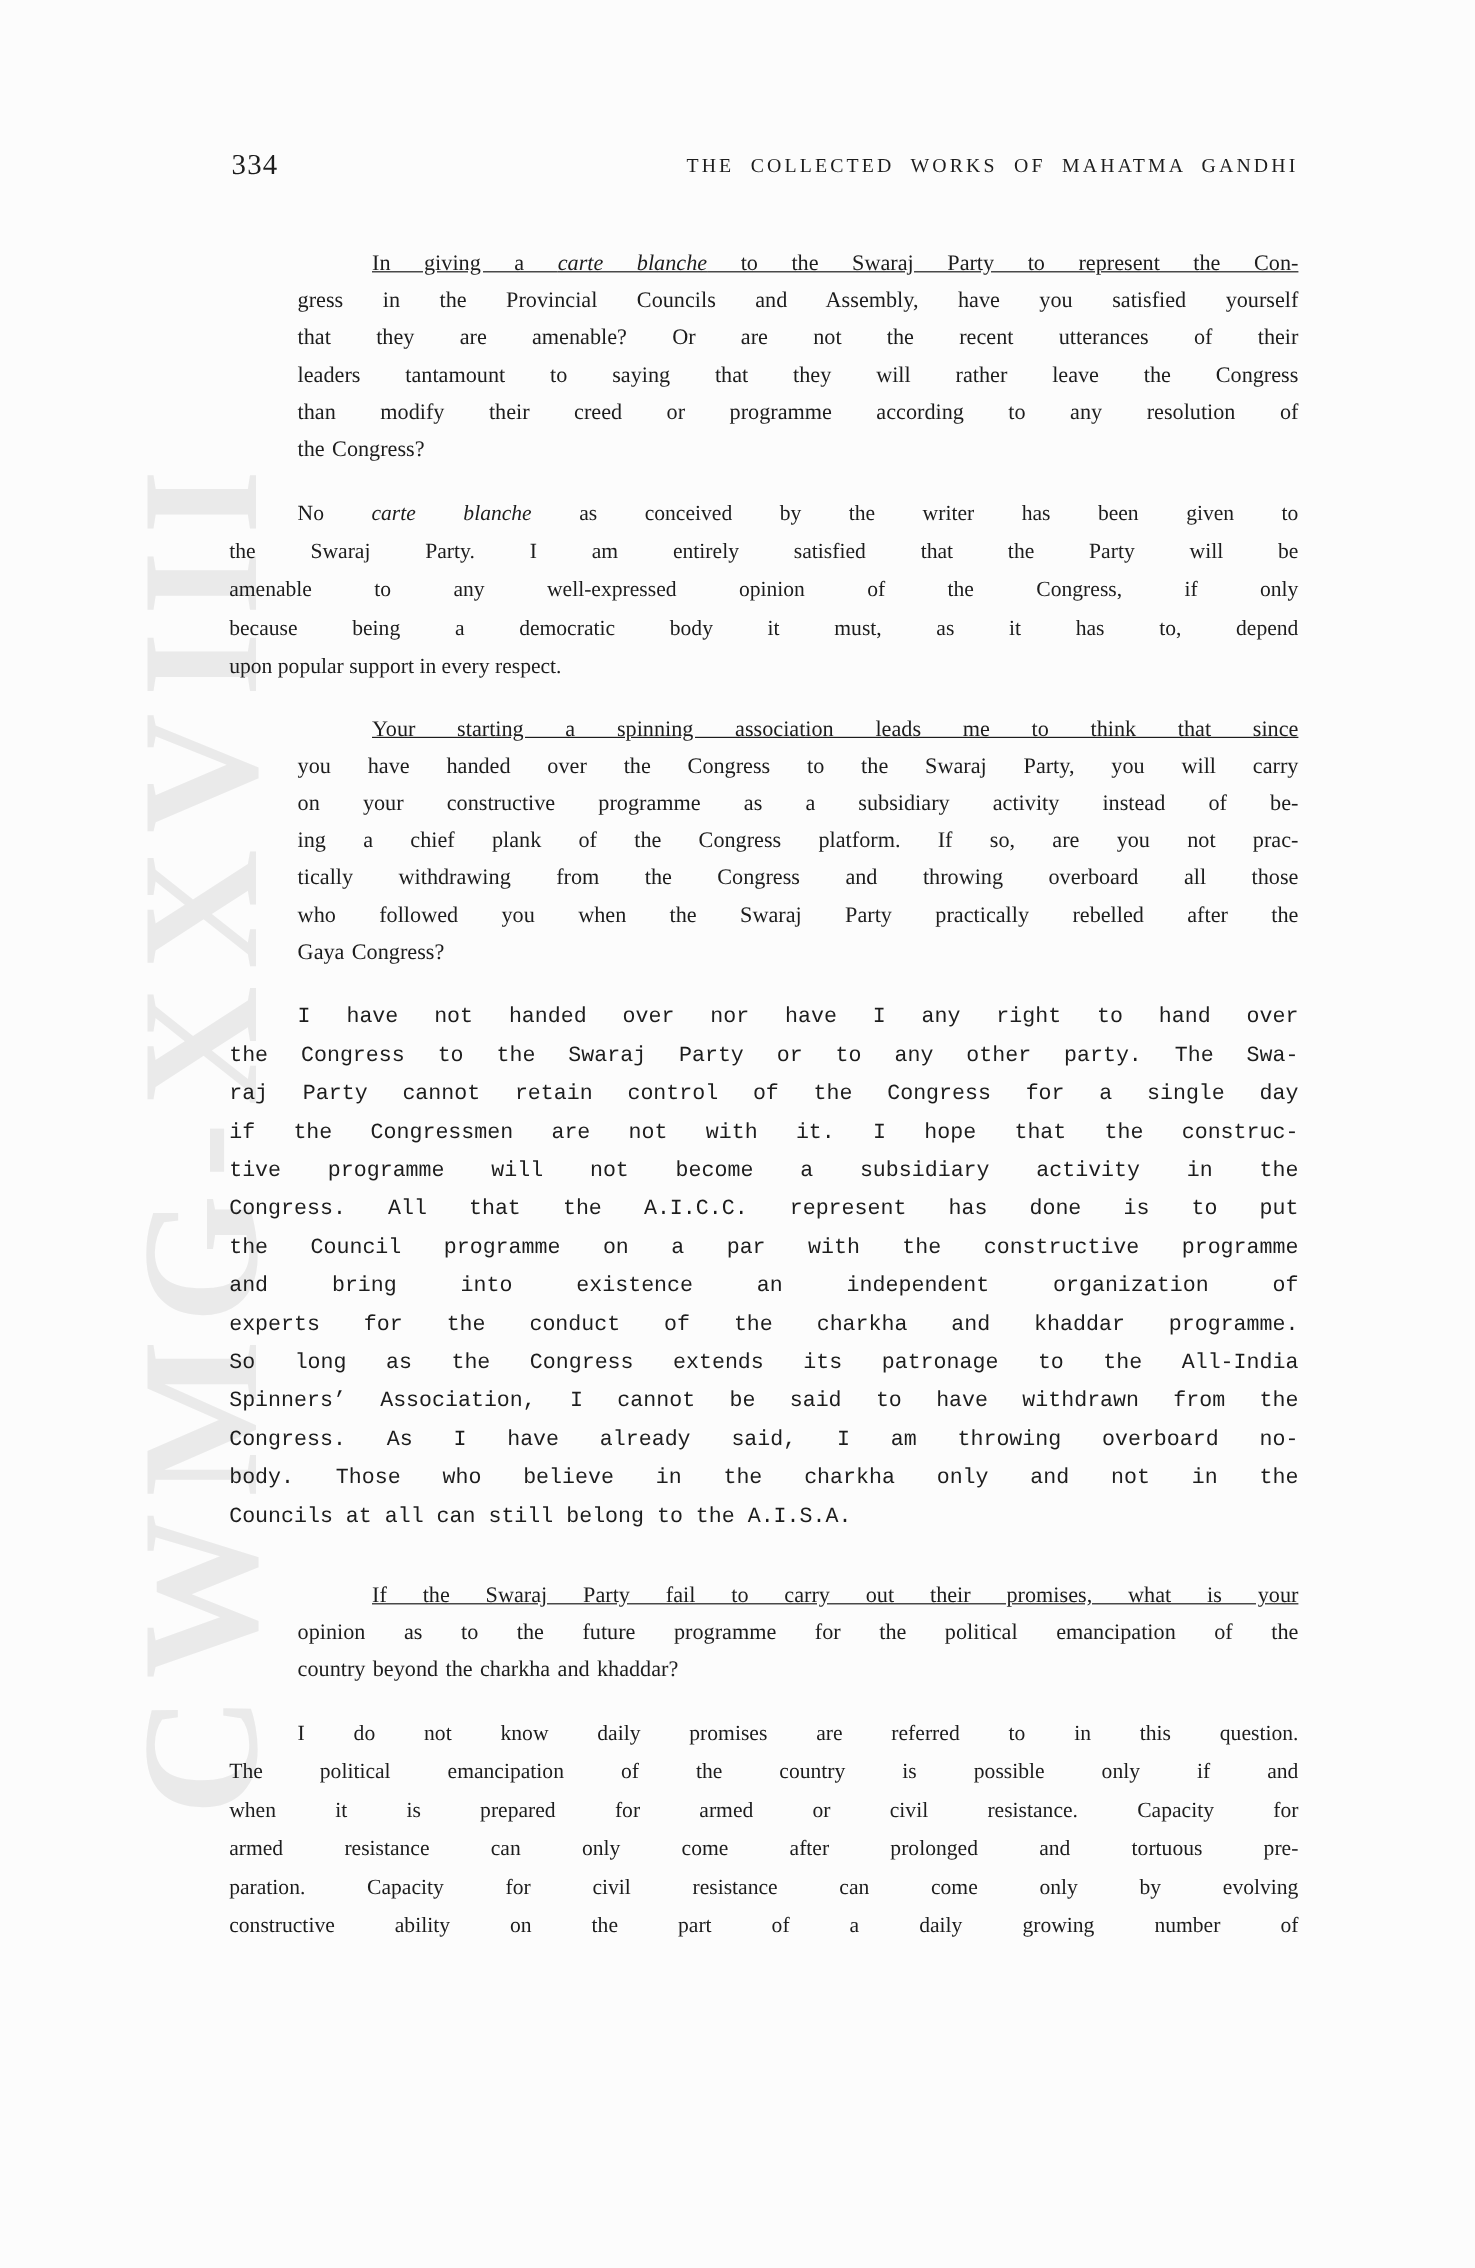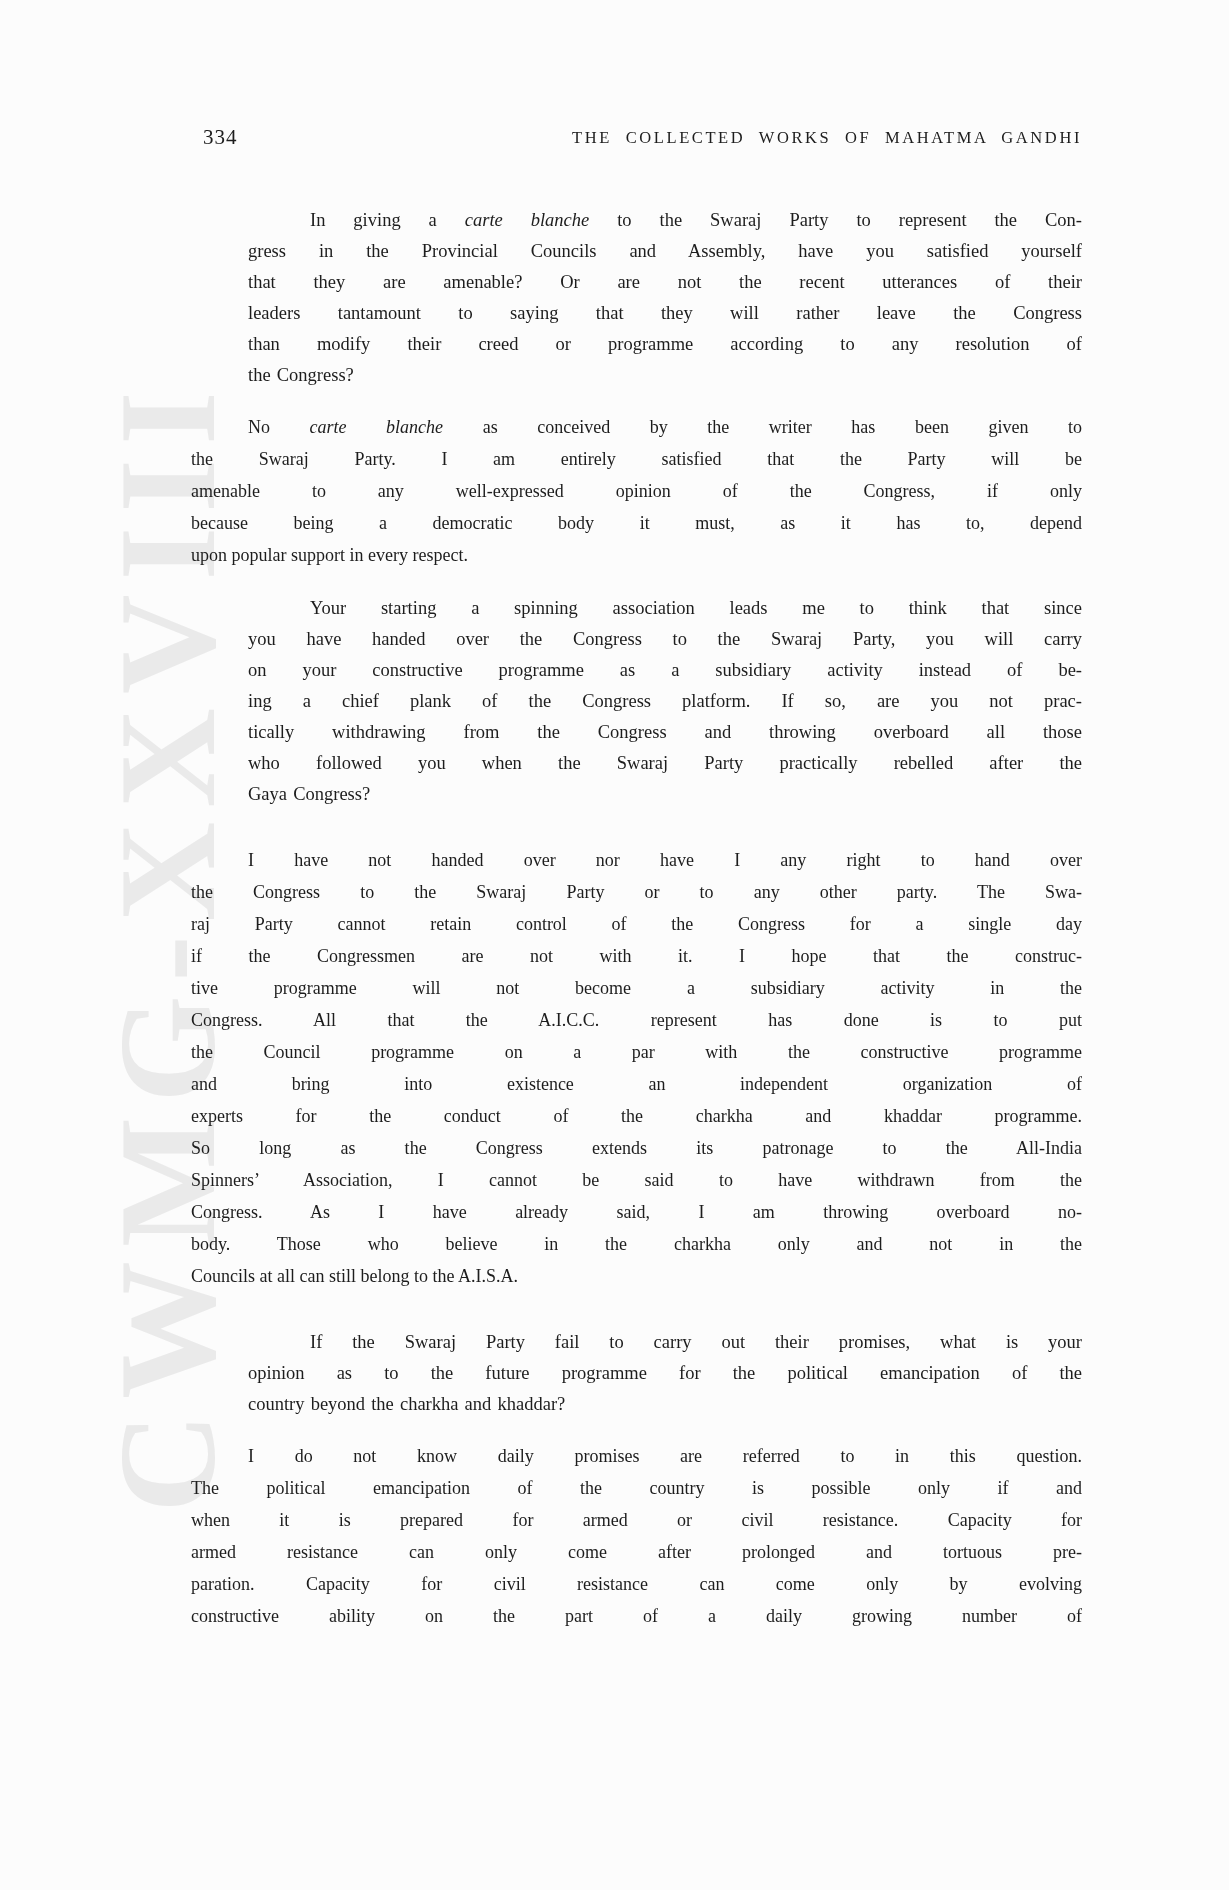--- a/index.html
+++ b/index.html
@@ -40,23 +40,23 @@
     z-index: 1;
   }
   
   .header {
     position: relative;
     height: 24px;
     margin-bottom: 56px;
   }
   .page-number {
     position: absolute;
-    left: 12px;
+    left: 2px;
     top: 0;
-    font-size: 21px;
+    font-size: 24px;
     letter-spacing: 1px;
   }
   .running-title {
     text-align: right;
     font-size: 16.5px;
     letter-spacing: 2.6px;
     word-spacing: 7px;
     padding-top: 3px;
   }
   
@@ -66,32 +66,32 @@
     line-height: 32px;
   }
   .para.question {
     margin-left: 57px;
     font-size: 18.5px;
     line-height: 31px;
     word-spacing: 1.5px;
   }
   .para:nth-of-type(2) { margin-top: 20px; }
   .para:nth-of-type(3) { margin-top: 22px; }
-  .para:nth-of-type(4) { margin-top: 34px; }
+  .para:nth-of-type(4) { margin-top: 22px; font-family: Liberation Mono, monospace; }
   .para:nth-of-type(5) { margin-top: 35px; }
   .para:nth-of-type(6) { margin-top: 20px; }
 
   .line {
     text-align: justify;
     text-align-last: justify;
   }
   .line.last {
     text-align-last: left;
   }
-  .para.question .line.first { padding-left: 62px; }
+  .para.question .line.first { padding-left: 62px; text-decoration: underline; }
   .para.answer  .line.first { padding-left: 57px; }
   .line i { font-style: italic; }
 </style>
 </head>
 <body>
 
 <div class="watermark">CWMG-XXVIII</div>
 
 <div class="content">
   <div class="header">

